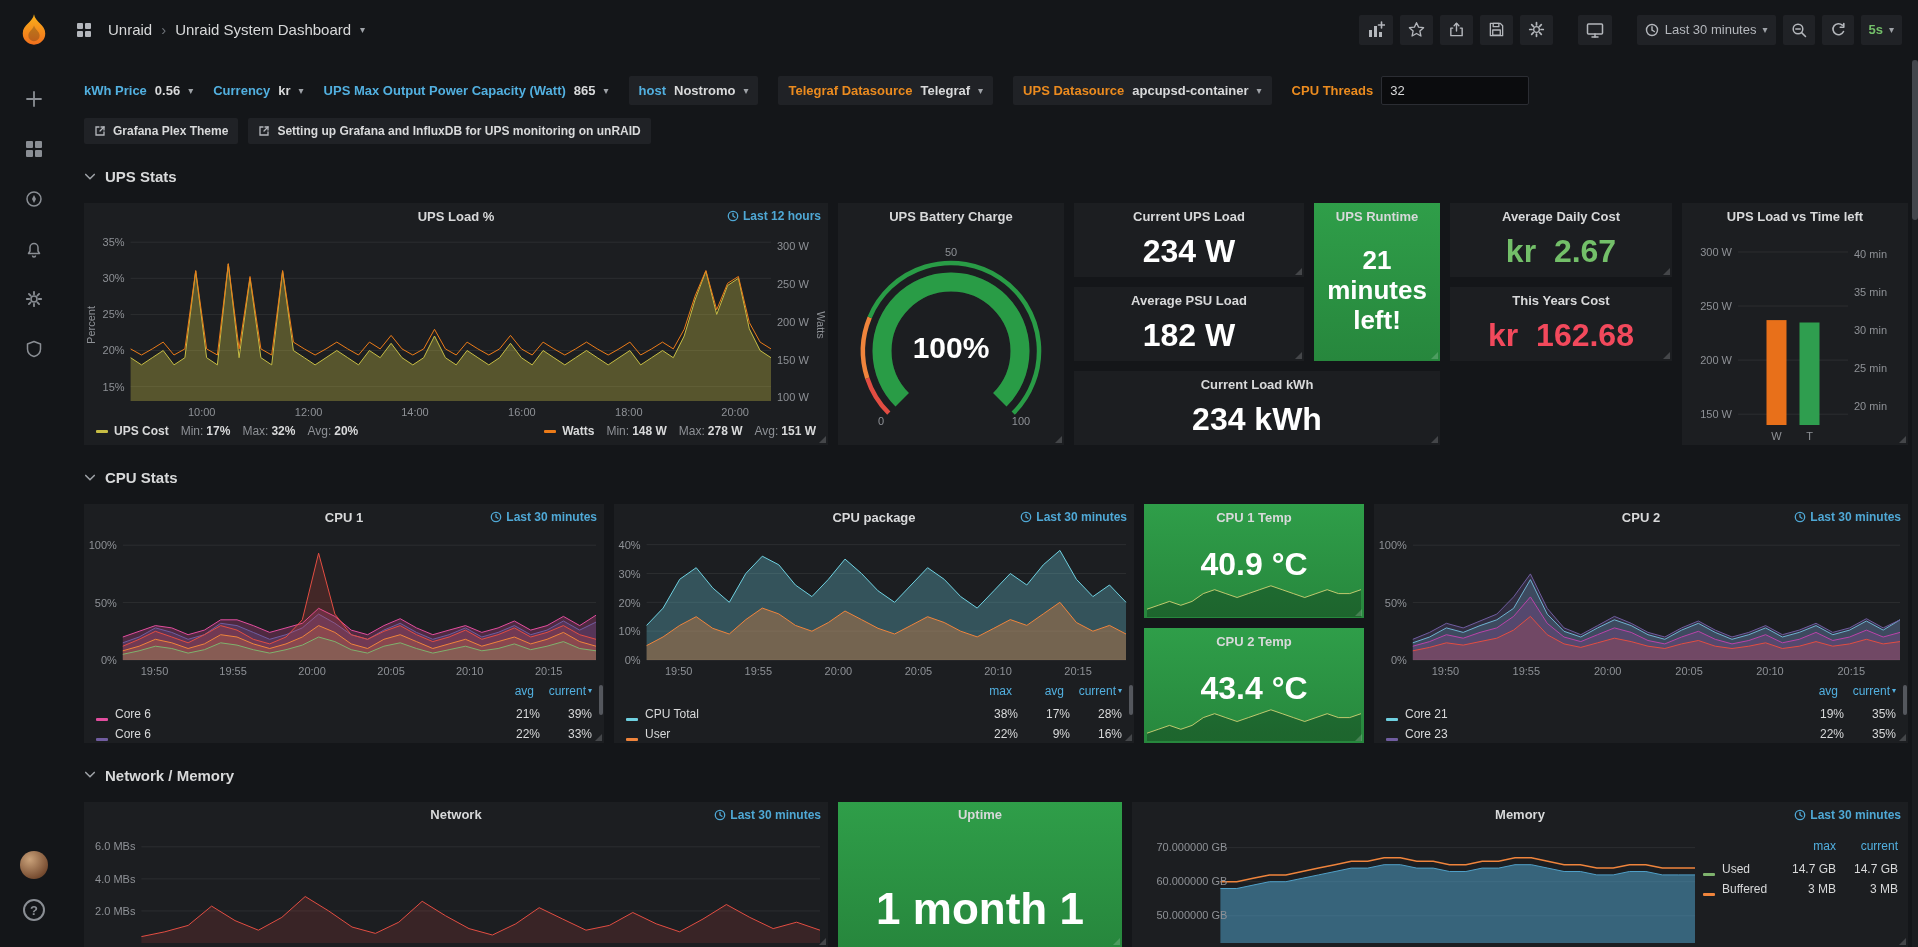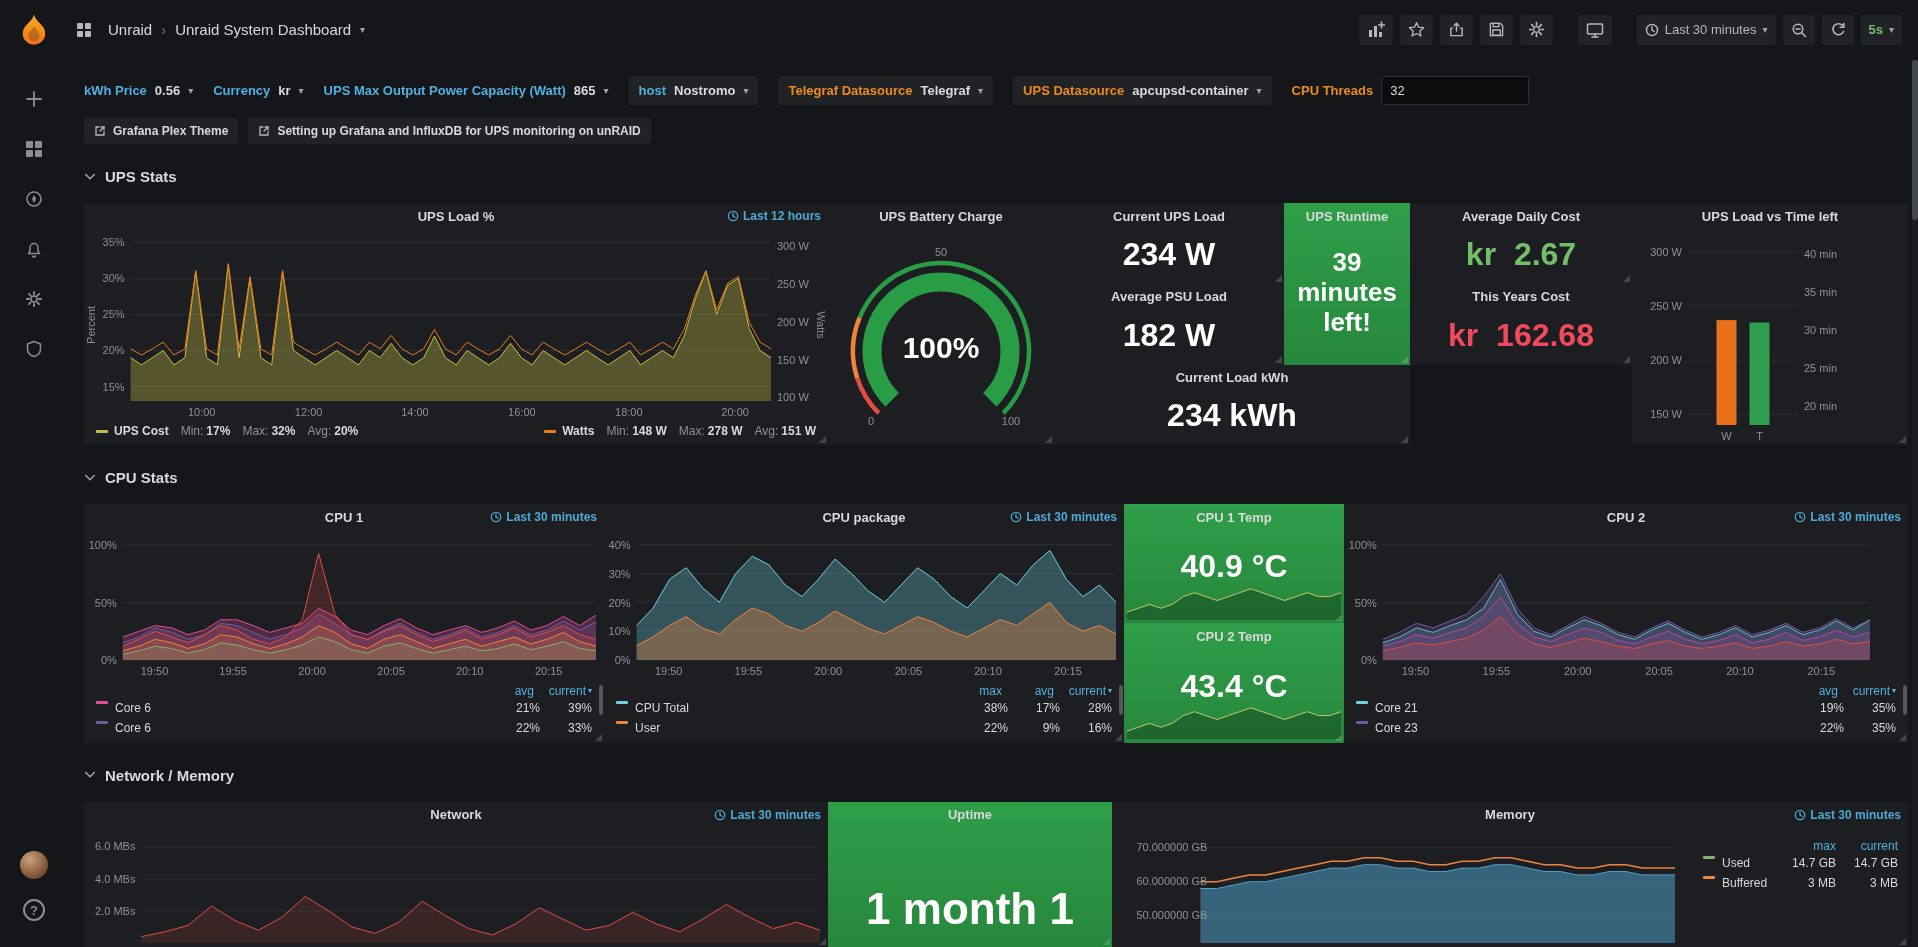--- a/index.html
+++ b/index.html
@@ -46,21 +46,21 @@
              font:13px "Liberation Sans",sans-serif;padding:6px 8px;border-radius:2px}
   .links-row{margin:12px 16px 0;display:flex;gap:10px}
   .link-chip{display:flex;align-items:center;gap:7px;background:#202226;border-radius:2px;
              padding:6px 10px;font-size:12px;font-weight:700;color:#d8d9da;cursor:pointer}
   .link-chip svg{color:#b4b7bc}
 
   
   .row-head{margin:24px 16px 18px;display:flex;align-items:center;gap:9px;font-size:15px;
             font-weight:700;cursor:pointer;color:#d8d9da}
   .row-head svg{color:#9fa3a8}
-  .grid{display:grid;margin:0 10px 0 16px}
+  .grid{display:grid;gap:10px;margin:0 10px 0 16px}
   .ups-grid{grid-template-columns:744px 226px 230px 126px 222px 1fr;grid-template-rows:repeat(3,1fr);height:250px}
   .cpu-grid{grid-template-columns:520px 520px 220px 1fr;grid-template-rows:repeat(2,1fr);height:246px}
   .net-grid{grid-template-columns:744px 284px 1fr;height:150px}
 
   
   .panel{background:#1c1e21;position:relative;display:flex;flex-direction:column;min-height:0}
   .panel::after{content:"";position:absolute;right:2px;bottom:2px;
                 border-left:7px solid transparent;border-bottom:7px solid rgba(255,255,255,.18)}
   .p-head{height:26px;flex:none;display:flex;align-items:center;justify-content:center;position:relative;
           font-size:13px;font-weight:700;color:#d8d9da;cursor:pointer}
@@ -92,21 +92,21 @@
   .leg-item{display:flex;align-items:center;gap:6px;cursor:pointer;white-space:nowrap}
   .marker{display:inline-block;width:12px;height:3px;border-radius:1px;background:#888}
   .leg-name{color:#d8d9da;font-weight:700}
   .lk{color:#8e9196;margin-left:6px}
   .leg-pair b{color:#d8d9da;font-weight:700;margin-left:3px}
 
   .p-legend-table{flex:none;height:62px;padding:0 12px 2px;position:relative;font-size:12px}
   .lt-head{display:flex;justify-content:flex-end;align-items:center;height:20px;color:#52b0e0;font-weight:400}
   .lt-col{width:52px;text-align:right}
   .sort-caret{font-size:8px;color:#52b0e0;margin-left:2px}
-  .lt-row{display:flex;align-items:flex-start;height:20px;cursor:pointer}
+  .lt-row{display:flex;align-items:flex-end;height:20px;cursor:pointer}
   .lt-name{margin-left:7px;color:#d8d9da}
   .lt-spacer{flex:1}
   .lt-val{width:52px;text-align:right;color:#d8d9da}
   .legend-scroll{position:absolute;right:1px;top:4px;width:4px;height:30px;background:#54575d;border-radius:2px}
 
   .mem-body{display:flex}
   .chart-wrap{flex:1;position:relative}
   .side-legend{width:205px;flex:none;padding:8px 10px 0 0;font-size:12px;position:relative}
   .side-legend .lt-col,.side-legend .lt-val{width:62px}
 
@@ -426,21 +426,21 @@
         <div class="p-head">
           <span>Current Load kWh</span>
         </div>
         <div class="stat-big">234 kWh</div>
       </div>
 
       <div class="panel green" style="grid-area:1/4/3/5">
         <div class="p-head">
           <span>UPS Runtime</span>
         </div>
-        <div class="runtime-text">39 minutes left!</div>
+        <div class="runtime-text">21 minutes left!</div>
       </div>
 
       <div class="panel" style="grid-area:1/5/2/6">
         <div class="p-head">
           <span>Average Daily Cost</span>
         </div>
         <div class="stat-big green-text">kr  2.67</div>
       </div>
 
       <div class="panel" style="grid-area:2/5/3/6">

